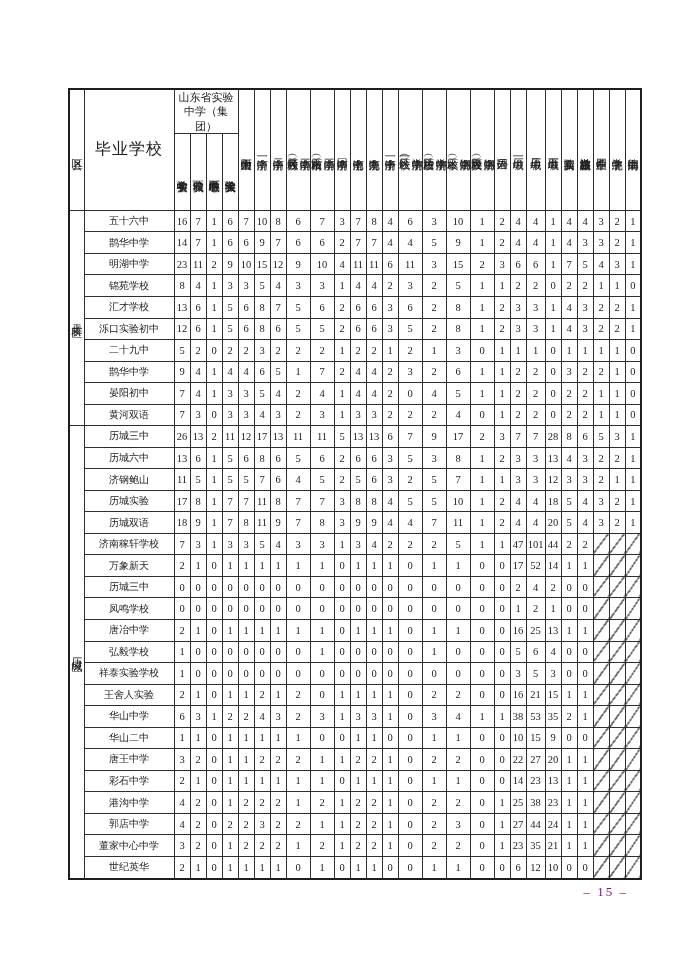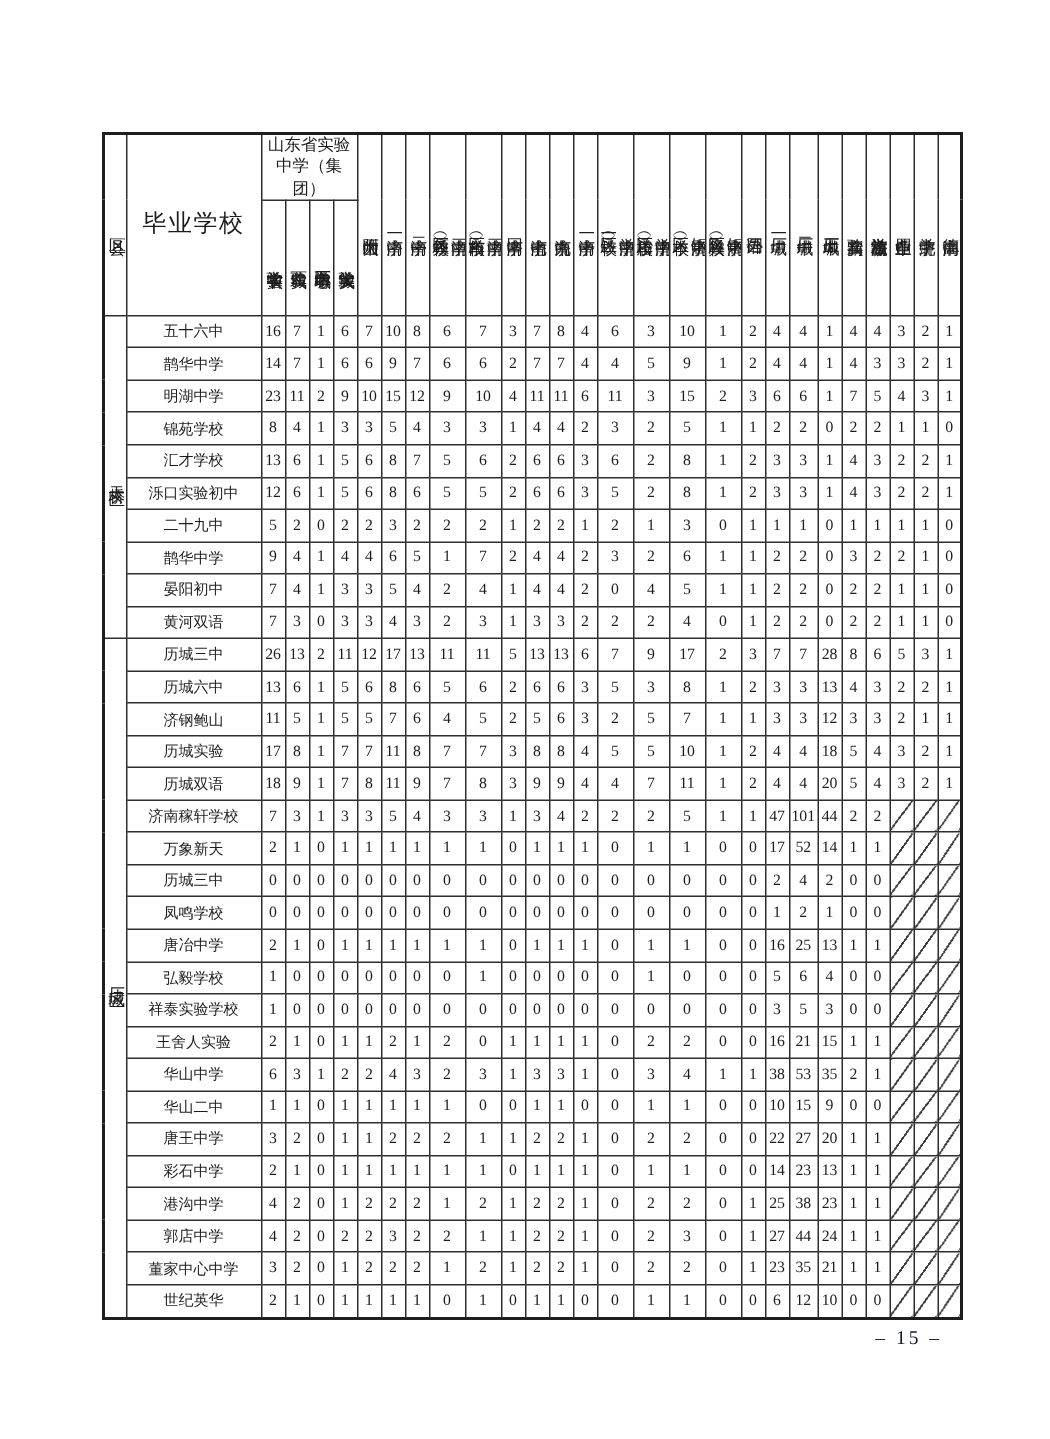--- a/index.html
+++ b/index.html
@@ -31,21 +31,21 @@
   td.district { font-size:12px; }
   td.district .vtext { letter-spacing:2px; }
   td.school { font-size:10px; }
   td.value  { font-size:10.5px; }
   td.na {
     background-image:linear-gradient(to bottom right,
       transparent 47.5%, #3a3a3a 47.5%, #3a3a3a 52.5%, transparent 52.5%);
   }
   .page-number {
     position:absolute; right:72px; top:884px;
-    font-size:13px; color:#0f172a; letter-spacing:2px;
+    font-size:13px; color:#701a75; letter-spacing:2px;
   }
 </style>
 </head>
 <body>
 
 <div class="page">
 
   <table class="sheet">
     <colgroup id="cols">
         <col style="width: 15px;">

